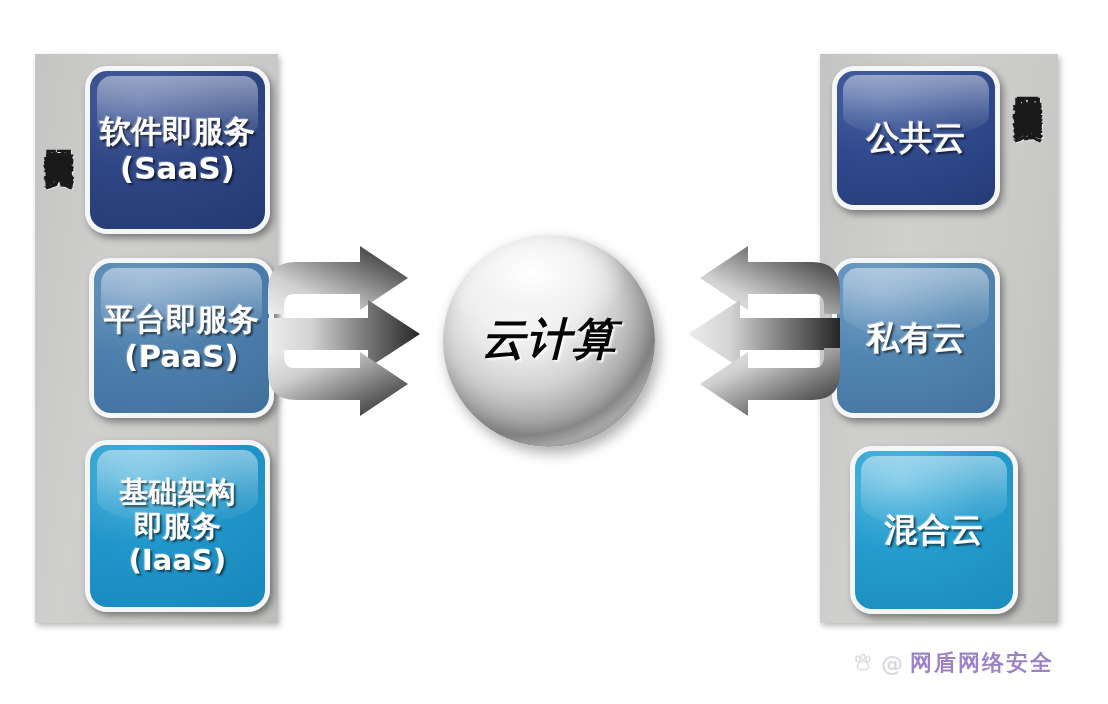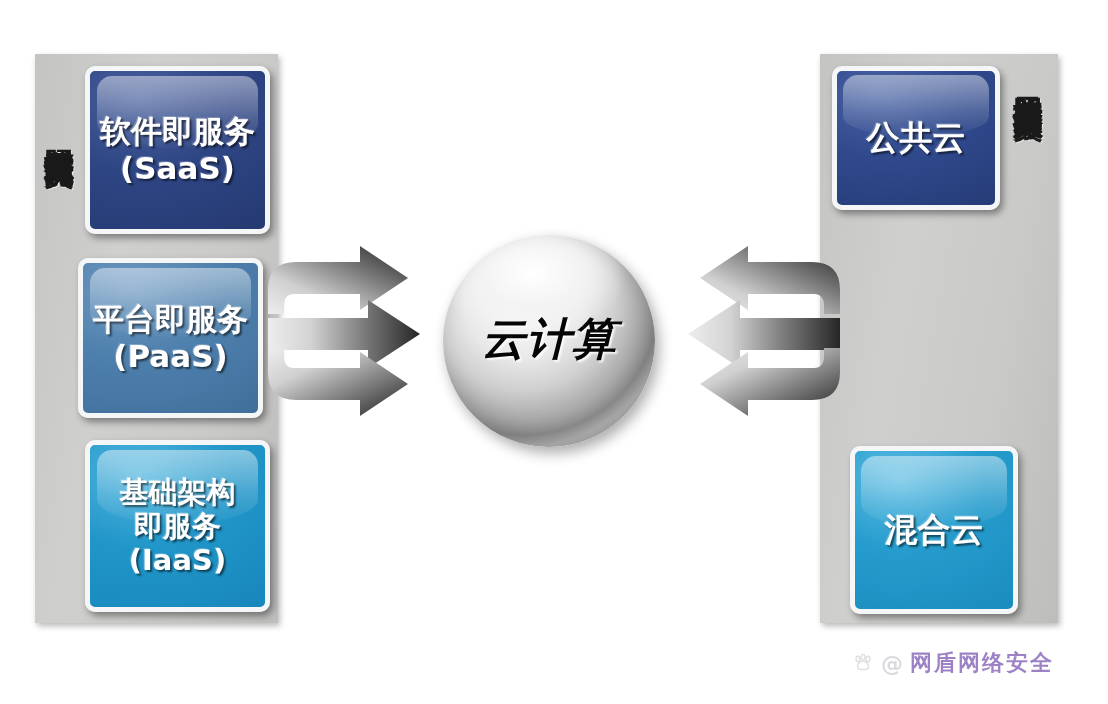--- a/index.html
+++ b/index.html
@@ -44,21 +44,21 @@
     line-height: 1;
     text-shadow: 1px 1px 0 rgba(255,255,255,0.45);
     white-space: nowrap;
   }
   #vlabel-left  { left: 44px;  top: 124px; }
   #vlabel-right { left: 1013px; top: 72px; }
 
   
   .sbox {
     position: absolute;
-    border-radius: 10px;
+    border-radius: 22px;
     border: 5px solid #f4f6f8;
     box-sizing: border-box;
     box-shadow: 3px 4px 7px rgba(0,0,0,0.40);
     display: flex;
     align-items: center;
     justify-content: center;
     overflow: hidden;
   }
   .sbox .gloss {
     position: absolute;
@@ -81,21 +81,21 @@
     white-space: pre-line;
     padding: 0 6px;
   }
 
   
   #box-saas {
     left: 85px; top: 66px; width: 185px; height: 168px;
     background: radial-gradient(120% 100% at 28% 18%, #49619e 0%, #2f4685 45%, #253a72 100%);
   }
   #box-paas {
-    left: 78px; top: 258px; width: 185px; height: 160px;
+    left: 89px; top: 258px; width: 185px; height: 160px;
     background: radial-gradient(120% 100% at 28% 18%, #6f9ac2 0%, #4e80ad 45%, #416f9c 100%);
   }
   #box-iaas {
     left: 85px; top: 440px; width: 185px; height: 172px;
     background: radial-gradient(120% 100% at 28% 18%, #52b5de 0%, #2196c9 45%, #1887bb 100%);
   }
 
   
   #box-public {
     left: 832px; top: 66px; width: 168px; height: 144px;
@@ -200,20 +200,24 @@
   </div>
 
   <div id="panel-right" class="panel"></div>
   <div id="vlabel-right" class="vlabel">按照云服务提供者与用户的关系分类</div>
 
   <div id="box-public" class="sbox">
     <span class="gloss"></span>
     <span class="txt t-rl">公共云</span>
   </div>
 
+  <div id="box-private" class="sbox">
+    <span class="gloss"></span>
+    <span class="txt t-rl">私有云</span>
+  </div>
 
   <div id="box-hybrid" class="sbox">
     <span class="gloss"></span>
     <span class="txt t-rl">混合云</span>
   </div>
 
   <svg id="arrows-left" class="arrow-svg" viewBox="0 0 180 176">
     <defs>
       <linearGradient id="gradL" x1="0" y1="0" x2="1" y2="0">
         <stop offset="0%" stop-color="#ededed"></stop>

